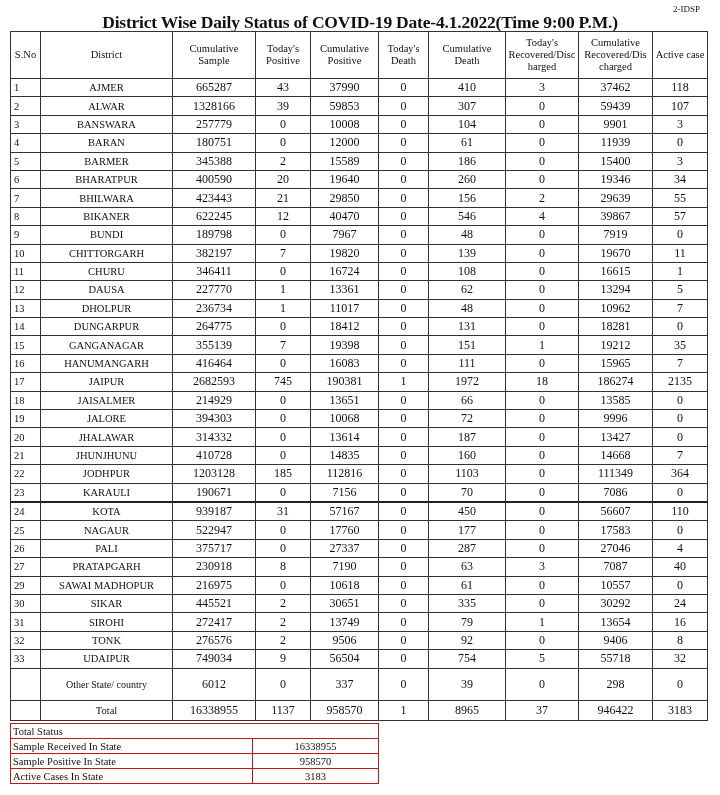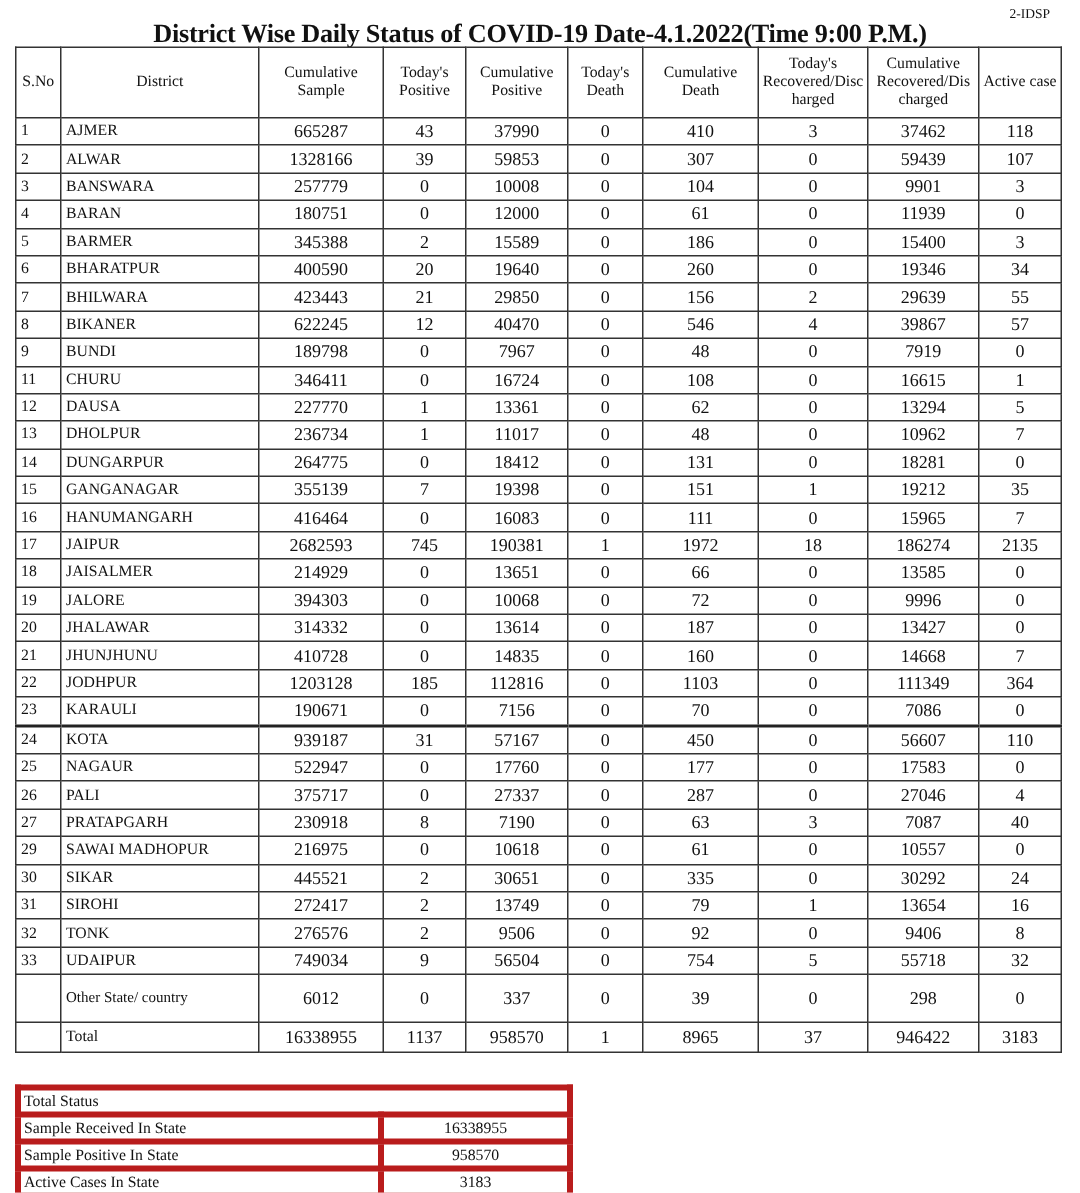--- a/index.html
+++ b/index.html
@@ -9,29 +9,29 @@
   .title { position: absolute; top: 12px; left: 0; width: 720px; text-align: center;
            font-weight: bold; font-size: 17.5px; letter-spacing: -0.2px; }
   table.main { position: absolute; top: 31px; left: 10px; border-collapse: collapse;
                table-layout: fixed; width: 697px; }
   table.main td, table.main th { border: 1px solid #333; padding: 0 3px; font-size: 12px;
                line-height: 13px; text-align: center; overflow: hidden; white-space: nowrap; }
   table.main th { font-weight: normal; font-size: 10.5px; line-height: 12px; height: 46px;
                   white-space: normal; padding: 0 1px; }
   table.main td { height: 17.4px; }
   table.main td.sno { text-align: left; font-size: 10.5px; }
-  table.main td.dist { text-align: left; font-size: 10.5px; }
+  table.main td.dist { text-align: center; font-size: 10.5px; }
   table.main tr.other td { height: 31px; }
   table.main tr.other td.dist { white-space: normal; line-height: 13px; font-size: 10px; }
   table.main tr.total td { font-weight: normal; height: 19px; }
   table.main tr.total td.plain { font-weight: normal; }
   table.main tr.thick td { border-top: 2px solid #222; }
   table.summary { position: absolute; top: 723px; left: 10px; border-collapse: collapse;
                   table-layout: fixed; width: 368px; }
-  table.summary td { border: 4px solid #b91c1c; font-size: 10.5px; height: 14px; line-height: 13px;
+  table.summary td { border: 1px solid #b91c1c; font-size: 10.5px; height: 14px; line-height: 13px;
                      padding: 0 2px; }
   table.summary td.val { text-align: center; }
 </style>
 </head>
 <body>
 
 <div class="code">2-IDSP</div>
 <div class="title">District Wise  Daily Status of  COVID-19     Date-4.1.2022(Time 9:00 P.M.)</div>
 
 <table class="main">
@@ -164,20 +164,32 @@
         <td>189798</td>
         <td>0</td>
         <td>7967</td>
         <td>0</td>
         <td>48</td>
         <td>0</td>
         <td>7919</td>
         <td>0</td>
       </tr>
       <tr>
+        <td class="sno">10</td>
+        <td class="dist">CHITTORGARH</td>
+        <td>382197</td>
+        <td>7</td>
+        <td>19820</td>
+        <td>0</td>
+        <td>139</td>
+        <td>0</td>
+        <td>19670</td>
+        <td>11</td>
+      </tr>
+      <tr>
         <td class="sno">11</td>
         <td class="dist">CHURU</td>
         <td>346411</td>
         <td>0</td>
         <td>16724</td>
         <td>0</td>
         <td>108</td>
         <td>0</td>
         <td>16615</td>
         <td>1</td>

